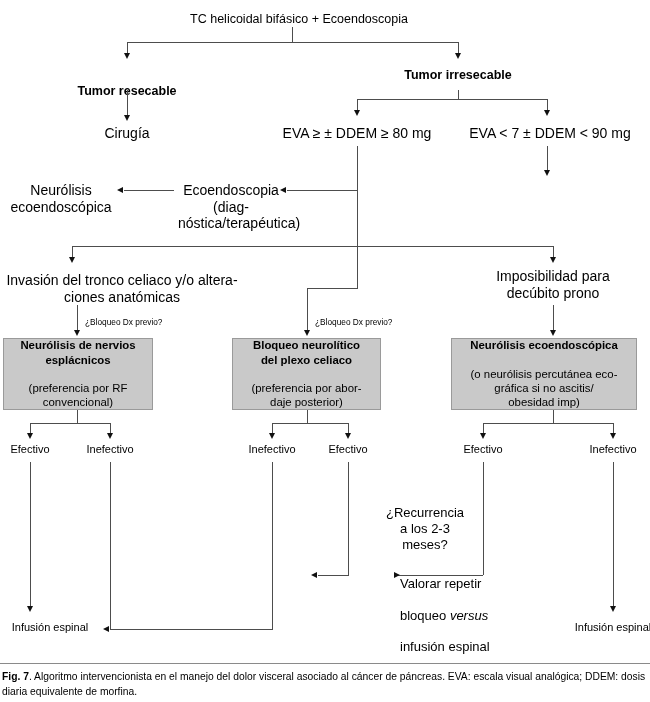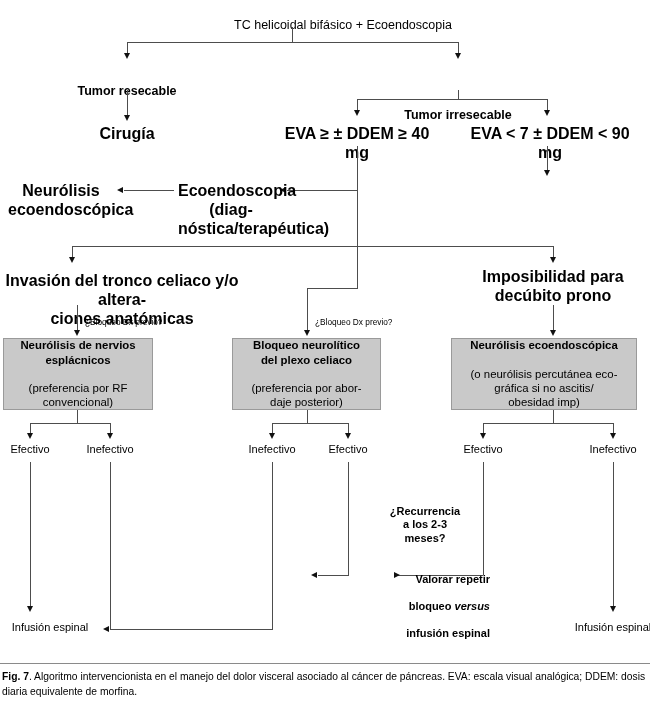--- a/index.html
+++ b/index.html
@@ -18,24 +18,24 @@
 
   
   .node{
     position:absolute;
     text-align:center;
     line-height:1.18;
     white-space:pre-line;
     color:#000;
   }
   .t14{font-size:12.5px;}
-  .t13{font-size:16px;font-weight:bold;}
+  .t13{font-size:14px;}
   .t12{font-size:11px;}
   .small{font-size:8.3px;line-height:1.25;}
-  .tiny{font-size:11px;line-height:1.22;font-weight:bold;}
+  .tiny{font-size:13px;line-height:1.22;}
   .bold{font-weight:bold;}
 
   
   .gbox{
     position:absolute;
     background:#c9c9c9;
     border:1px solid #9a9a9a;
     box-sizing:border-box;
     display:flex;
     align-items:center;
@@ -70,47 +70,47 @@
     text-align:left;
   }
   #caption .figlbl{font-weight:bold;}
   .it{font-style:italic;}
 </style>
 </head>
 <body>
 
 <div id="page">
 
-  <div class="node t14" style="left:0;top:18px;width:598px;margin-left:44px;">TC helicoidal bifásico + Ecoendoscopia</div>
+  <div class="node t14" style="left:0;top:12px;width:598px;">TC helicoidal bifásico + Ecoendoscopia</div>
 
   <div class="ln vl" style="left:292px;top:27px;height:16px;"></div>
 
   <div class="ln hl" style="left:127px;top:42px;width:331px;"></div>
 
   <div class="ln vl" style="left:127px;top:42px;height:14px;"></div>
   <div class="ar ar-d" style="left:123.5px;top:53px;"></div>
 
   <div class="ln vl" style="left:458px;top:42px;height:14px;"></div>
   <div class="ar ar-d" style="left:454.5px;top:53px;"></div>
 
   <div class="node t14 bold" style="left:47px;top:68px;width:160px;margin-top:16px;">Tumor resecable</div>
-  <div class="node t14 bold" style="left:378px;top:68px;width:160px;margin-top:40px;">Tumor irresecable</div>
+  <div class="node t14 bold" style="left:378px;top:68px;width:160px;">Tumor irresecable</div>
 
   <div class="ln vl" style="left:127px;top:90px;height:28px;"></div>
   <div class="ar ar-d" style="left:123.5px;top:115px;"></div>
 
   <div class="ln vl" style="left:458px;top:90px;height:10px;"></div>
   <div class="ln hl" style="left:357px;top:99px;width:190px;"></div>
   <div class="ln vl" style="left:357px;top:99px;height:14px;"></div>
   <div class="ar ar-d" style="left:353.5px;top:110px;"></div>
   <div class="ln vl" style="left:547px;top:99px;height:14px;"></div>
   <div class="ar ar-d" style="left:543.5px;top:110px;"></div>
 
   <div class="node t13" style="left:77px;top:125px;width:100px;">Cirugía</div>
-  <div class="node t13" style="left:272px;top:125px;width:170px;">EVA ≥ ± DDEM ≥ 40 mg</div>
+  <div class="node t13" style="left:272px;top:125px;width:170px;">EVA ≥ ± DDEM ≥ 80 mg</div>
   <div class="node t13" style="left:462px;top:125px;width:176px;">EVA &lt; 7 ± DDEM &lt; 90 mg</div>
 
   <div class="ln vl" style="left:547px;top:146px;height:27px;"></div>
   <div class="ar ar-d" style="left:543.5px;top:170px;"></div>
 
   <div class="ln vl" style="left:357px;top:146px;height:142px;"></div>
 
   <div class="ln hl" style="left:287px;top:190px;width:70px;"></div>
   <div class="ar ar-l" style="left:280px;top:186.5px;"></div>
 
@@ -224,21 +224,21 @@
   <div class="ar ar-r" style="left:394px;top:571.5px;"></div>
 
   <div class="ln vl" style="left:613px;top:462px;height:147px;"></div>
   <div class="ar ar-d" style="left:609.5px;top:606px;"></div>
 
 
   <div class="node tiny" style="left:380px;top:505px;width:90px;">¿Recurrencia
 a los 2-3
 meses?</div>
 
-  <div class="node tiny" style="left:400px;top:560px;width:90px;text-align:right;">
+  <div class="node tiny" style="left:400px;top:560px;width:90px;text-align:left;">
     <span>Valorar repetir</span><br>
     <span>bloqueo </span><span class="it">versus</span><br>
     <span>infusión espinal</span>
   </div>
 
   <div class="node t12" style="left:-12px;top:621px;width:124px;">Infusión espinal</div>
   <div class="node t12" style="left:551px;top:621px;width:124px;">Infusión espinal</div>
 
   <div id="caption-rule"></div>
   <div id="caption"><span class="figlbl">Fig. 7</span><span>. Algoritmo intervencionista en el manejo del dolor visceral asociado al cáncer de páncreas. EVA: escala visual analógica; DDEM: dosis diaria equivalente de morfina.</span></div>

